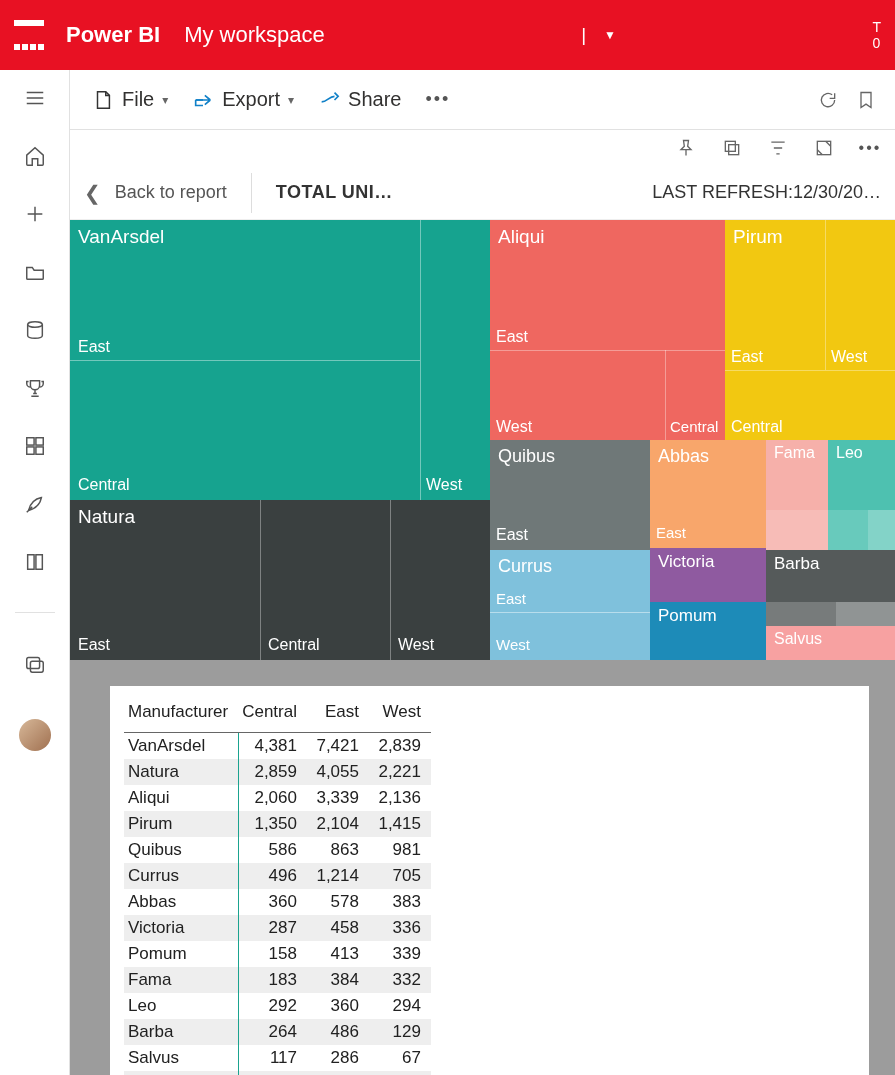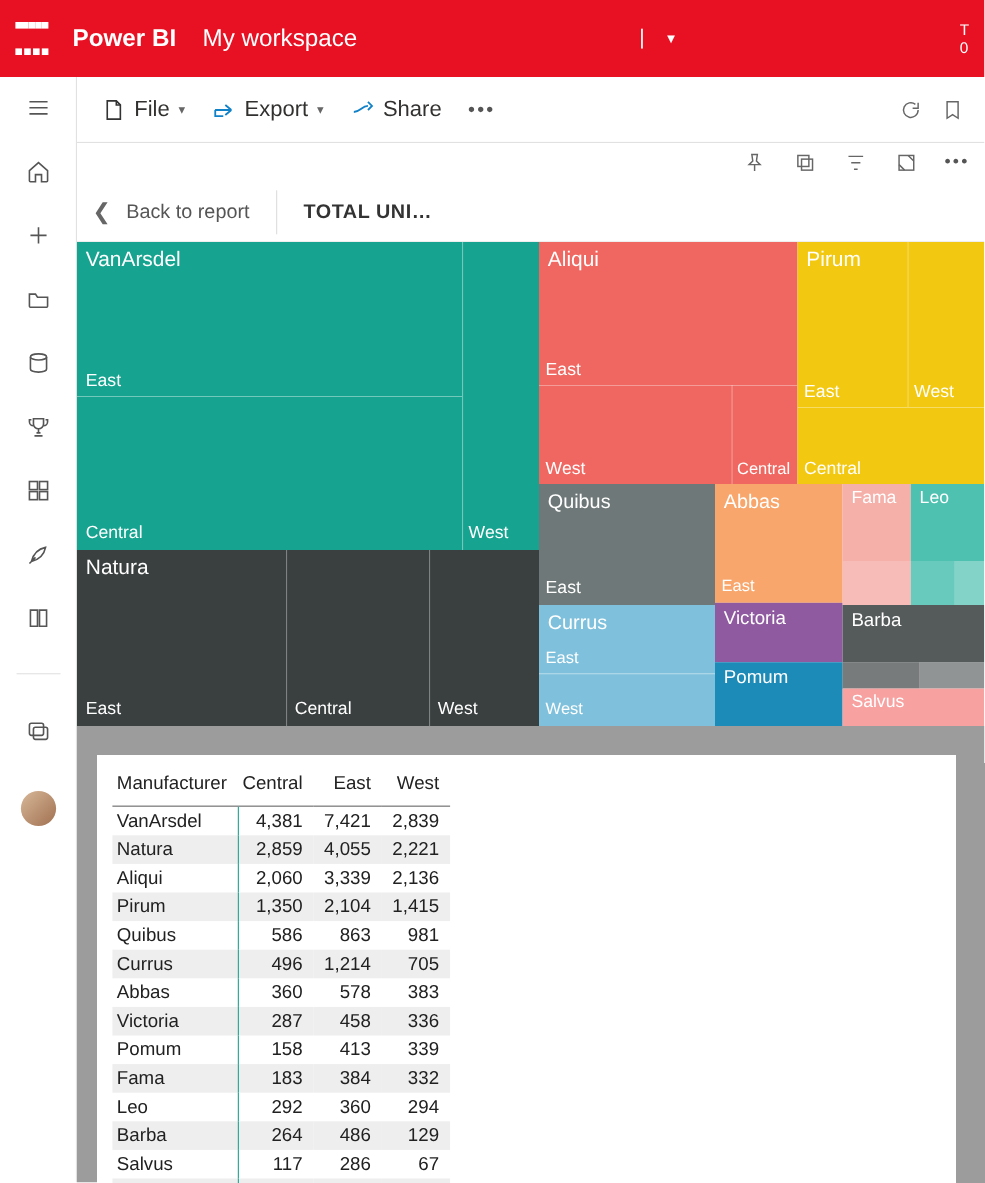--- a/index.html
+++ b/index.html
@@ -37,21 +37,21 @@
   .crumbs .back { display:flex; align-items:center; gap:14px; cursor:pointer; }
   .crumbs .sep { width:1px; height:40px; background:#ddd;}
   .crumbs .active { font-weight:700; letter-spacing:0.5px; color:#333; }
   .crumbs .right { margin-left:auto; font-size:18px; color:#333; white-space:nowrap; overflow:hidden; text-overflow:ellipsis; }
   
   .treemap { position:relative; width:100%; height:440px;  overflow:hidden;}
   .tm-cell { position:absolute; overflow:hidden; }
   .tm-headlabel { position:absolute; top:6px; left:8px; font-size:19px; color:#fff; font-weight:400; white-space:nowrap;}
   .tm-sublabel { position:absolute; font-size:16px; color:#fff; white-space:nowrap;}
   
-  .tablewrap { background:#9c9c9c; flex:1; padding:26px 26px 0 18px; overflow:hidden;}
+  .tablewrap { background:#9c9c9c; flex:1; padding:26px 26px 0 40px; overflow:hidden;}
   .tablecard { background:#fff; height:100%; padding:10px 14px; overflow:auto;}
   table { border-collapse:collapse; font-size:17px; }
   th { text-align:left; font-weight:400; padding:6px 10px 10px 4px; border-bottom:1px solid #666; color:#222;}
   th.num, td.num { text-align:right; }
   td { padding:3px 10px 3px 4px; }
   tbody tr:nth-child(even) td { background:#eeeeee; }
   tbody td:first-child { min-width:110px; }
   tbody td.num { min-width:62px; }
   td.colsep { border-right:1px solid #1aa38f; }
 </style>
@@ -210,20 +210,21 @@
       <div class="iconbtn" style="letter-spacing:2px;">•••</div>
     </div>
 
     <div class="crumbs">
       <div class="back">
         <span style="font-size:20px;color:#666;">❮</span>
         <span>Back to report</span>
       </div>
       <div class="sep"></div>
       <span class="active">TOTAL UNI…</span>
+      <span class="right">LAST REFRESH:12/30/20…</span>
     </div>
 
     <div class="treemap">
 
       <div class="tm-cell" style="left:0;top:0;width:420px;height:280px;background:#16a38f;">
         <span class="tm-headlabel">VanArsdel</span>
         <div style="position:absolute;left:0;top:140px;width:350px;height:0;border-top:1px solid rgba(255,255,255,0.4);"></div>
         <div style="position:absolute;left:350px;top:0;width:0;height:280px;border-left:1px solid rgba(255,255,255,0.4);"></div>
         <span class="tm-sublabel" style="left:8px;top:118px;">East</span>
         <span class="tm-sublabel" style="left:8px;top:256px;">Central</span>

